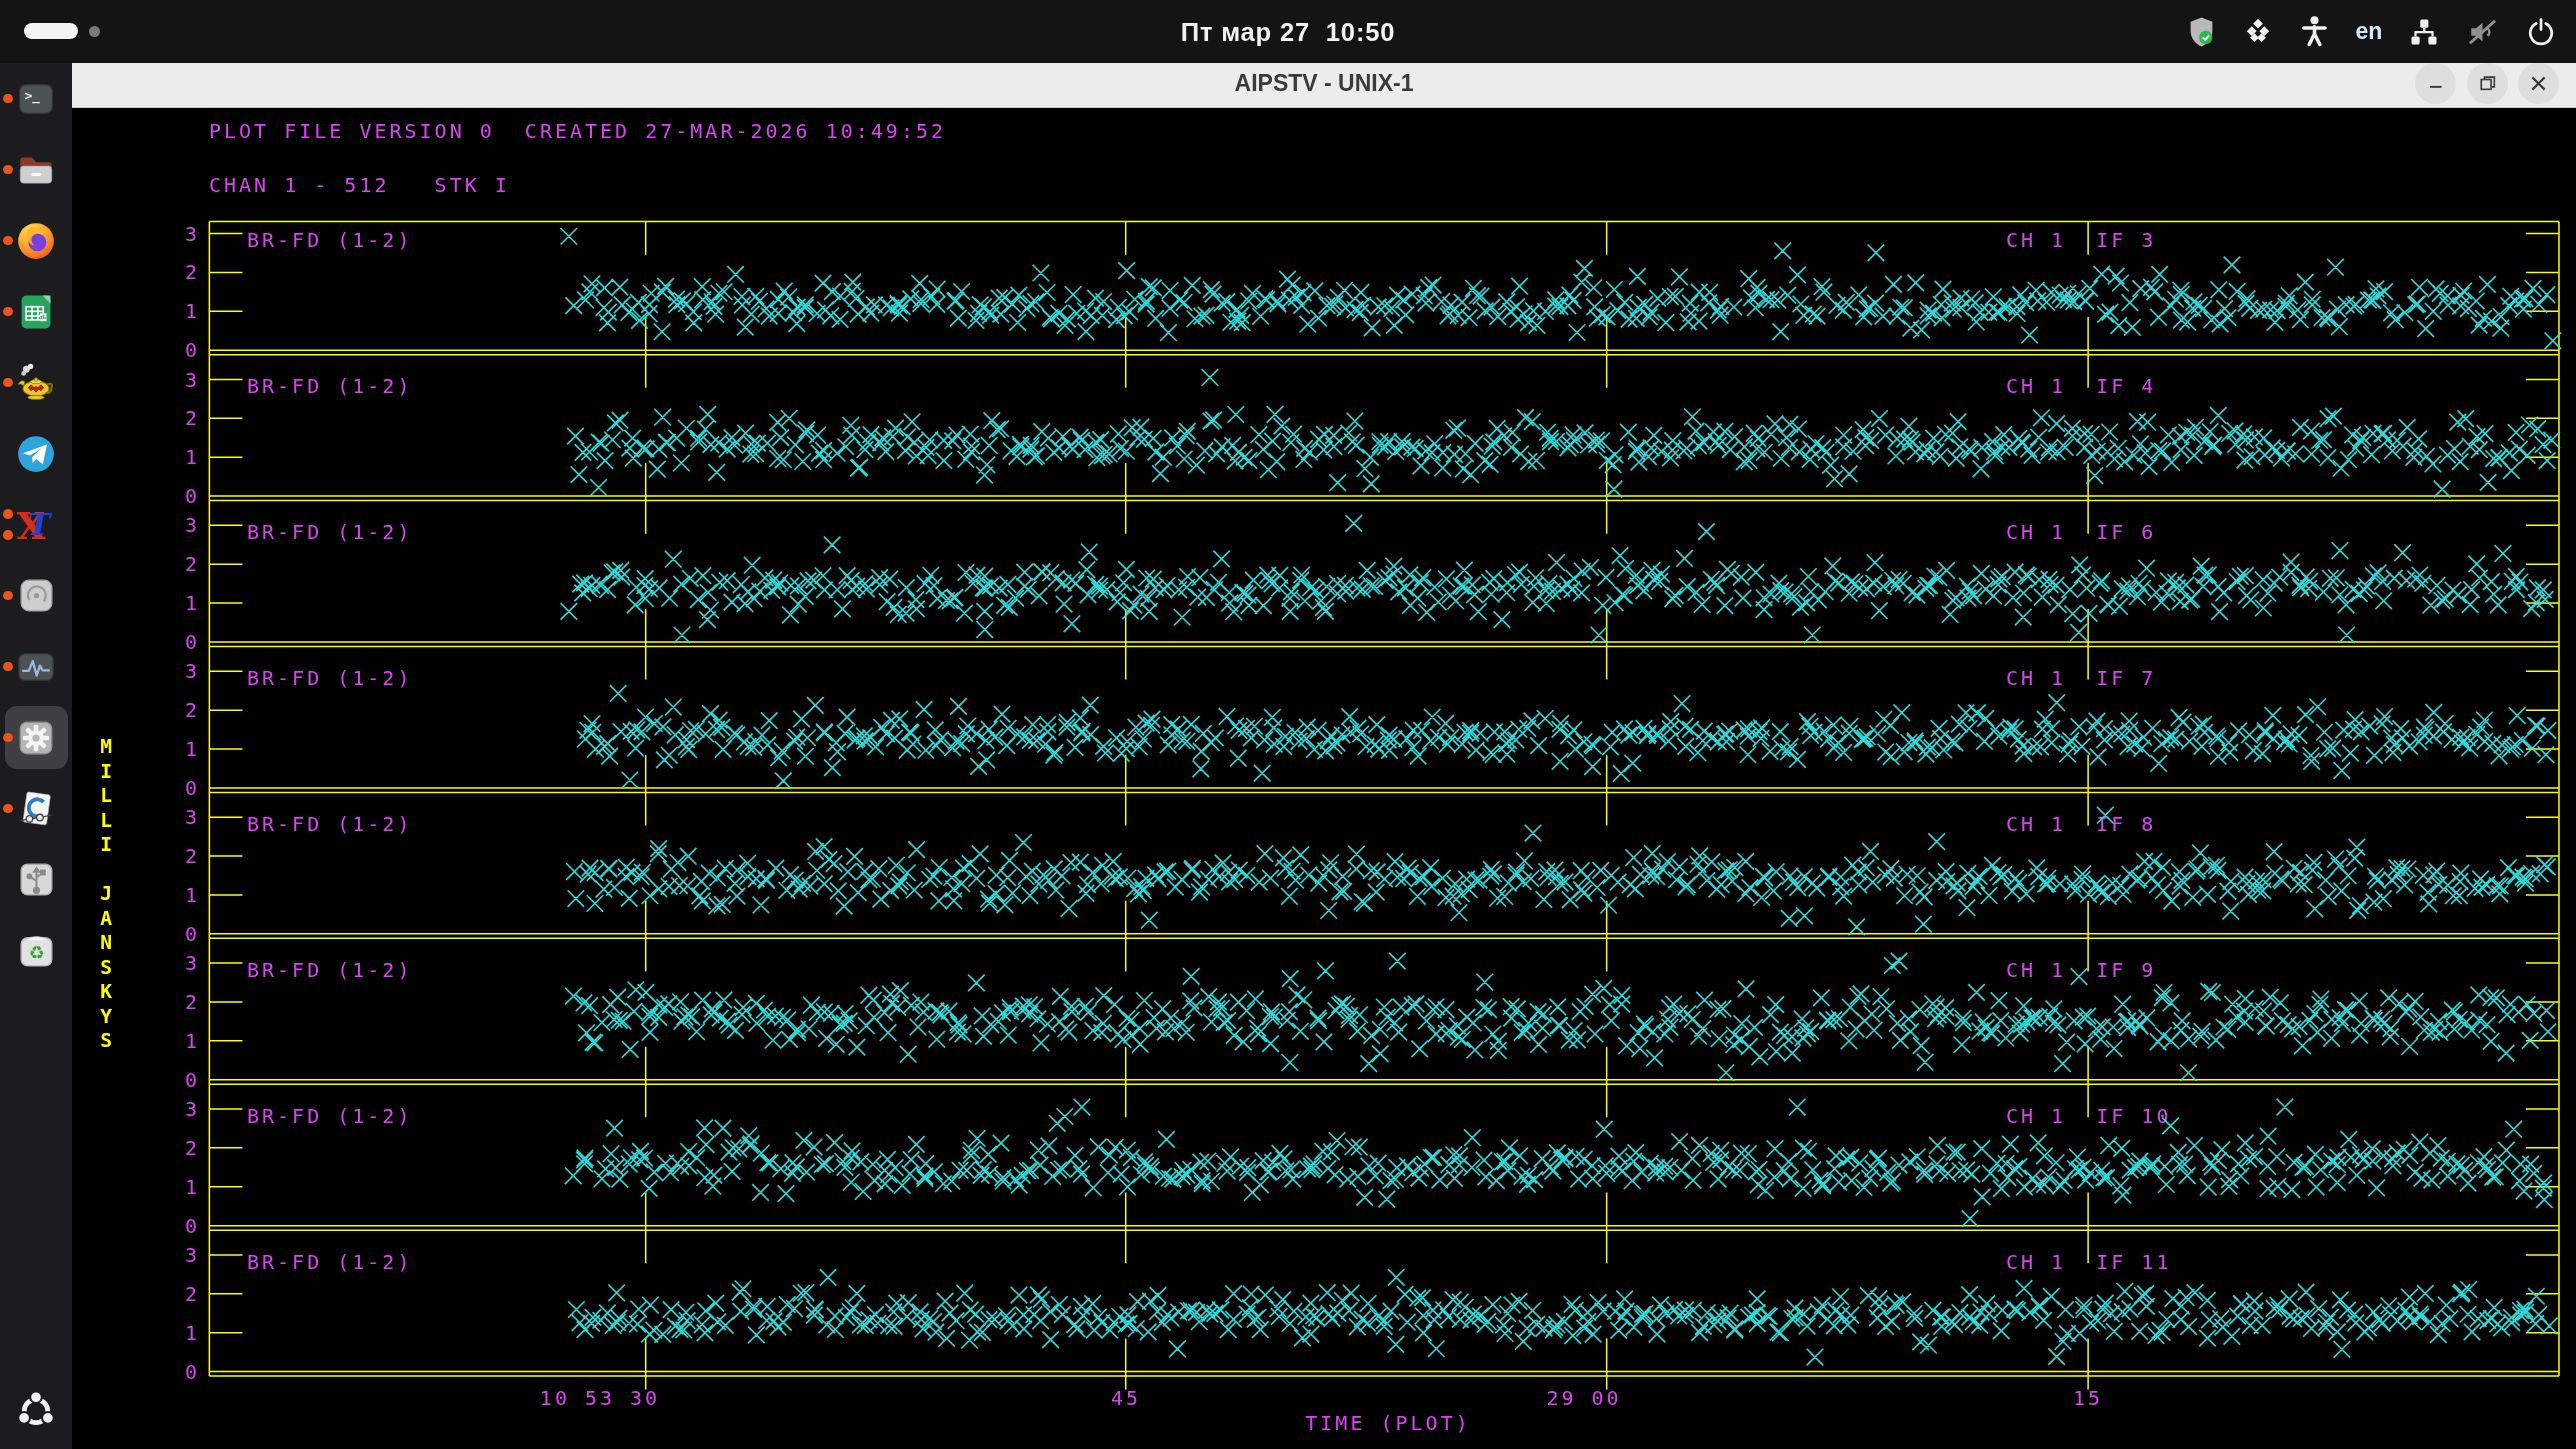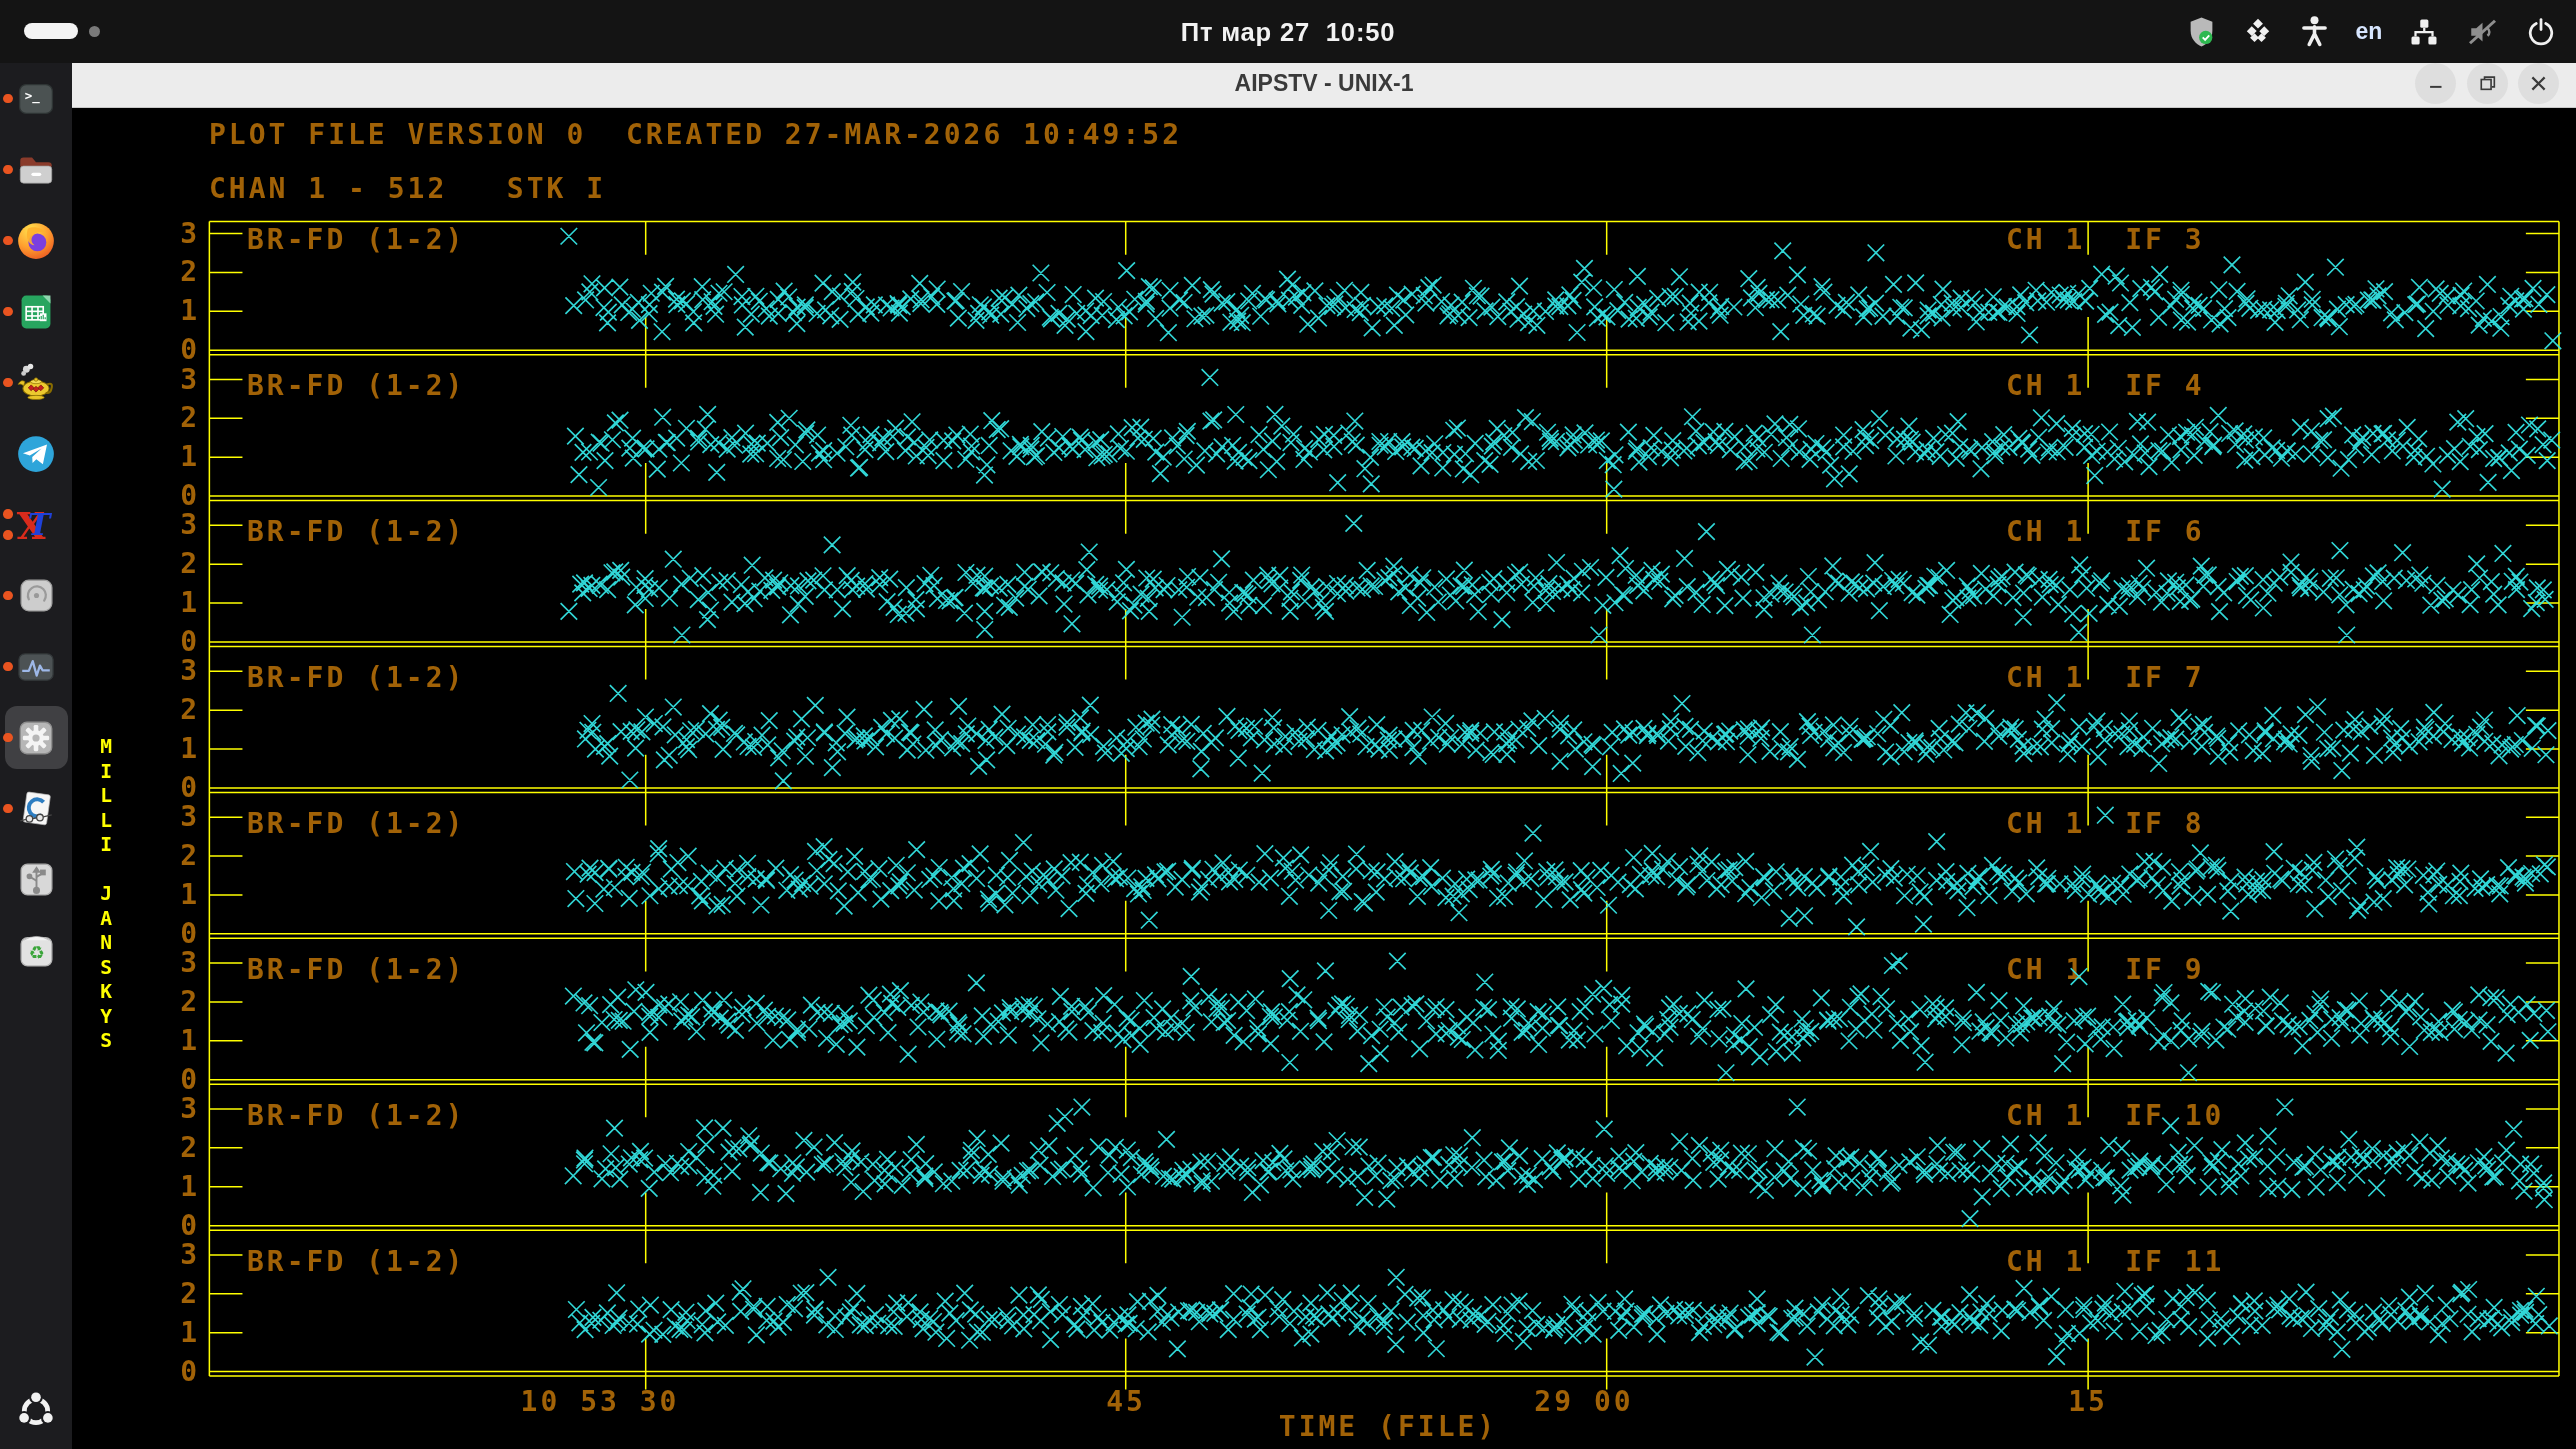--- a/index.html
+++ b/index.html
@@ -28,21 +28,21 @@
 
   
   .window { position:absolute; left:72px; top:58px; width:2504px; height:1018px; background:#000; z-index:10; }
   .titlebar { position:absolute; left:0; top:0; width:100%; height:50px; background:#ececec; border-bottom:1.5px solid #c8c8c8; }
   .title { position:absolute; left:50%; top:50%; transform:translate(-50%,-50%); color:#3a3a3a; font-size:23px; font-weight:bold; }
   .winbtns { position:absolute; right:16.6px; top:0; height:50px; display:flex; align-items:center; gap:10.5px; }
   .wbtn { width:41px; height:41px; border-radius:50%; background:#dedede; display:flex; align-items:center; justify-content:center; }
 
   
   .plotarea { position:absolute; left:0; top:50px; width:2504px; height:1335px; background:#000; font-family:"DejaVu Sans Mono", monospace; }
-  .ptext { position:absolute; color:#a16207; font-size:28px; font-weight:bold; letter-spacing:3px; white-space:pre; line-height:1; }
+  .ptext { position:absolute; color:#d946ef; font-size:20px; font-weight:normal; letter-spacing:3px; white-space:pre; line-height:1; }
   .ylab  { width:98px; text-align:right; transform:translateY(-50%); }
   .chlab { width:527px; transform:translateY(-50%); }
   .pllab { transform:translateY(-50%); }
   .xlab  { transform:translateX(-50%); }
   .yaxis-title { position:absolute; color:#ffff00; font-size:19.6px; font-weight:bold; writing-mode:vertical-rl; text-orientation:upright; letter-spacing:1.5px; white-space:pre; }
   svg { overflow:visible; display:block; }
   .axes-svg, .pts-svg { position:absolute; }
 </style>
 </head>
 <body>
@@ -334,21 +334,21 @@
             <path d="M5 5 L19 19 M19 5 L5 19"></path>
           </svg>
       </div>
     </div>
   </div>
 
   <div class="plotarea">
     <div class="ptext" style="left:137px; top:12.8px;">PLOT FILE VERSION 0  CREATED 27-MAR-2026 10:49:52</div>
     <div class="ptext" style="left:137px; top:67px;">CHAN 1 - 512   STK I</div>
     <div class="yaxis-title" style="left:22.6px; top:627px;">MILLI JANSKYS</div>
-    <div class="ptext xlab" style="left:1316px; top:1305px;">TIME (FILE)</div>
+    <div class="ptext xlab" style="left:1316px; top:1305px;">TIME (PLOT)</div>
     <svg id="axes" class="axes-svg" style="left:0; top:0;" width="2504" height="1335" viewBox="0 0 3328 1775">
         <path d="M182 151 L3306 151 M182 322 L3306 322 M182 328 L3306 328 M182 516 L3306 516 M182 522 L3306 522 M182 710 L3306 710 M182 716 L3306 716 M182 904 L3306 904 M182 910 L3306 910 M182 1098 L3306 1098 M182 1104 L3306 1104 M182 1292 L3306 1292 M182 1298 L3306 1298 M182 1486 L3306 1486 M182 1492 L3306 1492 M182 1680 L3306 1680 M182 1686 L3306 1686 M182 151 L182 1686 M3306 151 L3306 1686 M182 270.3 L226 270.3 M3262 270.3 L3306 270.3 M182 218.6 L226 218.6 M3262 218.6 L3306 218.6 M182 166.89999999999998 L226 166.89999999999998 M3262 166.89999999999998 L3306 166.89999999999998 M182 464.3 L226 464.3 M3262 464.3 L3306 464.3 M182 412.6 L226 412.6 M3262 412.6 L3306 412.6 M182 360.9 L226 360.9 M3262 360.9 L3306 360.9 M182 658.3 L226 658.3 M3262 658.3 L3306 658.3 M182 606.6 L226 606.6 M3262 606.6 L3306 606.6 M182 554.9 L226 554.9 M3262 554.9 L3306 554.9 M182 852.3 L226 852.3 M3262 852.3 L3306 852.3 M182 800.6 L226 800.6 M3262 800.6 L3306 800.6 M182 748.9 L226 748.9 M3262 748.9 L3306 748.9 M182 1046.3 L226 1046.3 M3262 1046.3 L3306 1046.3 M182 994.6 L226 994.6 M3262 994.6 L3306 994.6 M182 942.9 L226 942.9 M3262 942.9 L3306 942.9 M182 1240.3 L226 1240.3 M3262 1240.3 L3306 1240.3 M182 1188.6 L226 1188.6 M3262 1188.6 L3306 1188.6 M182 1136.9 L226 1136.9 M3262 1136.9 L3306 1136.9 M182 1434.3 L226 1434.3 M3262 1434.3 L3306 1434.3 M182 1382.6 L226 1382.6 M3262 1382.6 L3306 1382.6 M182 1330.9 L226 1330.9 M3262 1330.9 L3306 1330.9 M182 1628.3 L226 1628.3 M3262 1628.3 L3306 1628.3 M182 1576.6 L226 1576.6 M3262 1576.6 L3306 1576.6 M182 1524.9 L226 1524.9 M3262 1524.9 L3306 1524.9 M762.1268 151 L762.1268 195 M762.1268 278 L762.1268 372 M762.1268 472 L762.1268 566 M762.1268 666 L762.1268 760 M762.1268 860 L762.1268 954 M762.1268 1054 L762.1268 1148 M762.1268 1248 L762.1268 1342 M762.1268 1442 L762.1268 1536 M762.1268 1636 L762.1268 1704 M1400.3600000000001 151 L1400.3600000000001 195 M1400.3600000000001 278 L1400.3600000000001 372 M1400.3600000000001 472 L1400.3600000000001 566 M1400.3600000000001 666 L1400.3600000000001 760 M1400.3600000000001 860 L1400.3600000000001 954 M1400.3600000000001 1054 L1400.3600000000001 1148 M1400.3600000000001 1248 L1400.3600000000001 1342 M1400.3600000000001 1442 L1400.3600000000001 1536 M1400.3600000000001 1636 L1400.3600000000001 1704 M2039.8428000000001 151 L2039.8428000000001 195 M2039.8428000000001 278 L2039.8428000000001 372 M2039.8428000000001 472 L2039.8428000000001 566 M2039.8428000000001 666 L2039.8428000000001 760 M2039.8428000000001 860 L2039.8428000000001 954 M2039.8428000000001 1054 L2039.8428000000001 1148 M2039.8428000000001 1248 L2039.8428000000001 1342 M2039.8428000000001 1442 L2039.8428000000001 1536 M2039.8428000000001 1636 L2039.8428000000001 1704 M2679.9503999999997 151 L2679.9503999999997 195 M2679.9503999999997 278 L2679.9503999999997 372 M2679.9503999999997 472 L2679.9503999999997 566 M2679.9503999999997 666 L2679.9503999999997 760 M2679.9503999999997 860 L2679.9503999999997 954 M2679.9503999999997 1054 L2679.9503999999997 1148 M2679.9503999999997 1248 L2679.9503999999997 1342 M2679.9503999999997 1442 L2679.9503999999997 1536 M2679.9503999999997 1636 L2679.9503999999997 1704 " stroke="#FFFF00" stroke-width="2" fill="none"></path>
       </svg>
     <div id="subplots">
         <div class="ptext ylab" style="left:30px; top:242px;">0</div>
         <div class="ptext ylab" style="left:30px; top:203px;">1</div>
         <div class="ptext ylab" style="left:30px; top:164px;">2</div>
         <div class="ptext ylab" style="left:30px; top:126px;">3</div>
         <div class="ptext pllab" style="left:175px; top:132px;">BR-FD (1-2)</div>
         <div class="ptext chlab" style="left:1934px; top:132px;">CH 1  IF 3</div>

